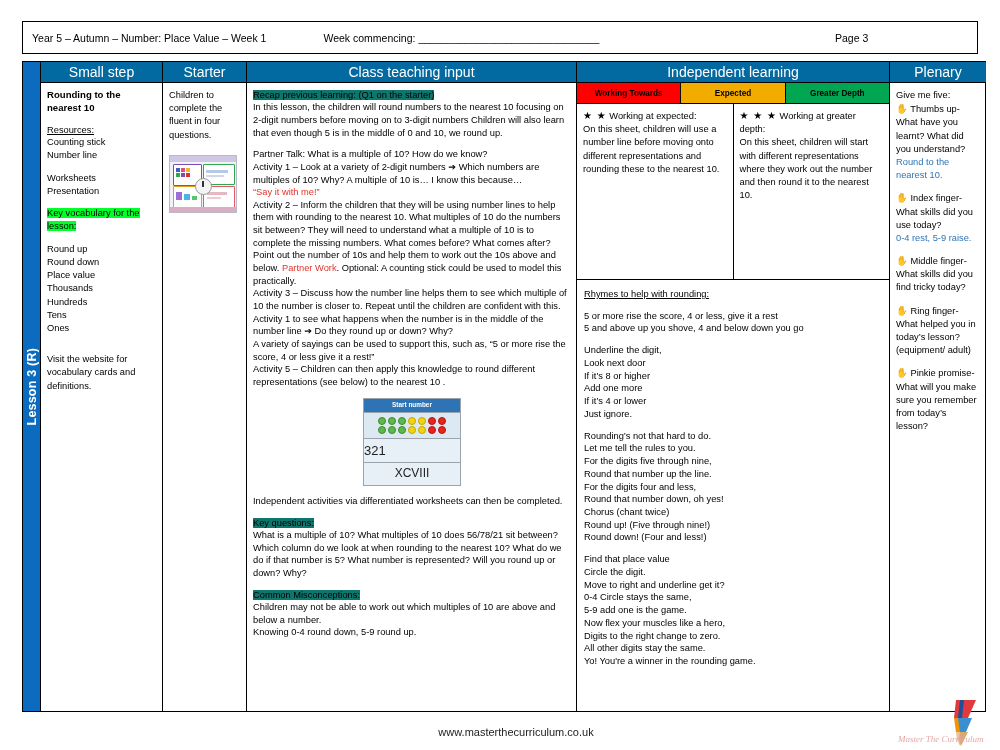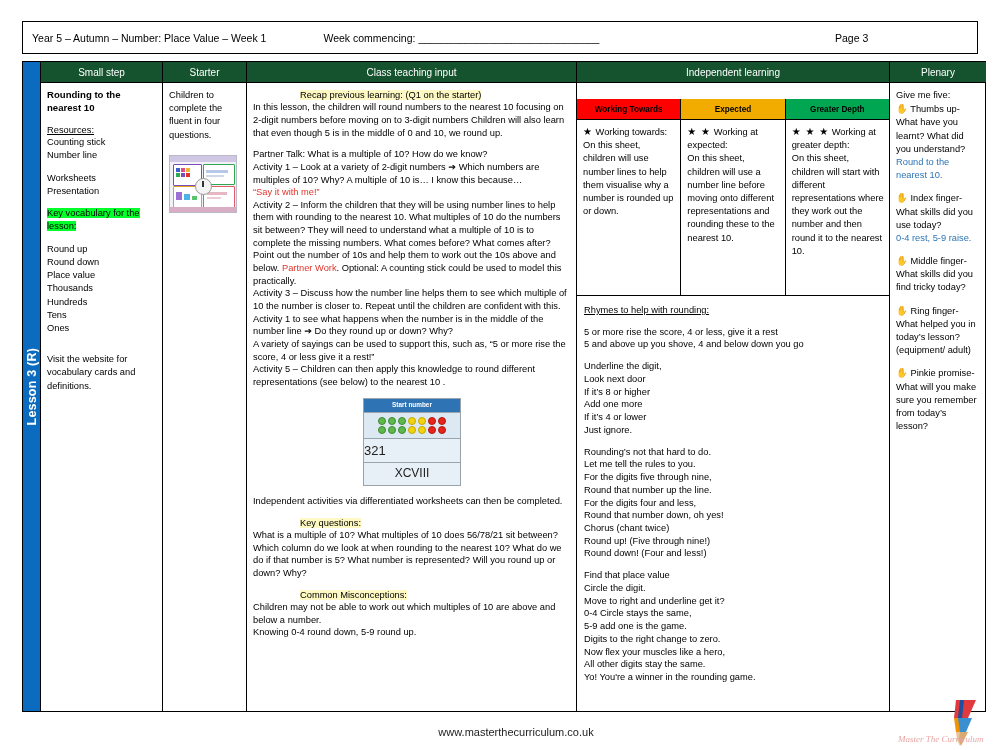--- a/index.html
+++ b/index.html
@@ -43,32 +43,32 @@
 
   .col{box-sizing:border-box;border-right:1.5px solid #000;display:flex;flex-direction:column;}
   .col:last-child{border-right:none;}
   .col-small{width:122px;flex:none;}
   .col-starter{width:84px;flex:none;}
   .col-teach{width:330px;flex:none;}
   .col-indep{width:313px;flex:none;}
   .col-plenary{width:96px;flex:none;}
 
   .colhead{
-    background:#14532d;color:#fff;font-size:10px;
+    background:#0369a1;color:#fff;font-size:14px;
     height:20px;display:flex;align-items:center;justify-content:center;
     border-bottom:1.5px solid #000;flex:none;text-align:center;
   }
   .colbody{padding:6px 5px 4px 6px;font-size:9.3px;line-height:1.33;flex:1;overflow:hidden;}
 
   
   .ss-title{font-weight:bold;font-size:9.6px;line-height:1.35;}
   .ss-res{ text-decoration:underline;margin-top:9px;}
   .ss-line{line-height:1.42;}
   .gap{height:9px;}
-  .hl{background:#fef9c3;display:inline;margin-left:47px;}
+  .hl{background:#0f766e;display:inline;}
   .hl-block{background:#00ff2b;display:inline;line-height:1.45;}
 
   
   .starter-text{font-size:9.3px;line-height:1.42;}
   .thumb{
     margin-top:13px;width:66px;height:56px;position:relative;
     border:1px solid #b9b9c9;background:#f2f1f6;overflow:hidden;
   }
   .thumb .tbar{position:absolute;left:0;top:0;width:100%;height:6px;background:#cfc7e4;}
   .thumb .tbar2{position:absolute;left:0;bottom:0;width:100%;height:5px;background:#d9aec4;}
@@ -99,21 +99,21 @@
   .mt-dots{padding:3px 4px;border-bottom:1px solid #9aa4ad;background:#dce9f2;}
   .dotrow{display:flex;gap:2px;justify-content:center;margin:1px 0;}
   .dot{width:8px;height:8px;border-radius:50%;box-sizing:border-box;}
   .dot.g{background:#5fb84b;border:1px solid #3f8a31;}
   .dot.y{background:#f2d40e;border:1px solid #c2a800;}
   .dot.r{background:#e8241d;border:1px solid #b01611;}
   .mt-num{text-align:left;font-size:13px;padding:3px 0;border-bottom:1px solid #9aa4ad;background:#e8f0f7;color:#222;}
   .mt-rom{text-align:center;font-size:12px;padding:3px 0;background:#e8f0f7;color:#222;}
 
   
-  .indep-head{display:flex;flex:none;border-bottom:1.5px solid #000;margin-top:16px;}
+  .indep-head{display:flex;flex:none;border-bottom:1.5px solid #000;}
   .indep-head .ih{
     flex:1;height:20px;display:flex;align-items:center;justify-content:center;
     font-size:8.2px;font-weight:bold;color:#000;border-right:1.5px solid #000;box-sizing:border-box;
   }
   .indep-head .ih:last-child{border-right:none;}
   .indep-cols{display:flex;flex:none;border-bottom:1.5px solid #000;}
   .indep-cols .ic{
     flex:1;padding:5px 5px 6px 6px;font-size:9.3px;line-height:1.42;
     border-right:1.5px solid #000;box-sizing:border-box;min-height:175px;
   }
@@ -264,24 +264,20 @@
       <div class="colhead">Independent learning</div>
 
       <div class="indep-head">
         <div class="ih" style="background:#ff0000;">Working Towards</div>
         <div class="ih" style="background:#f2ac00;">Expected</div>
         <div class="ih" style="background:#00a651;">Greater Depth</div>
       </div>
 
       <div class="indep-cols">
         <div class="ic">
-          <span class="stars">★</span><span> Working towards:</span>
-          <div>On this sheet, children will use number lines to help them visualise why a number is rounded up or down.</div>
-        </div>
-        <div class="ic">
           <span class="stars">★ ★</span><span> Working at expected:</span>
           <div>On this sheet, children will use a number line before moving onto different representations and rounding these to the nearest 10.</div>
         </div>
         <div class="ic">
           <span class="stars">★ ★ ★</span><span> Working at greater depth:</span>
           <div>On this sheet, children will start with different representations where they work out the number and then round it to the nearest 10.</div>
         </div>
       </div>
 
       <div class="rhymes">
@@ -312,22 +308,22 @@
           <div>Round up! (Five through nine!)</div>
           <div>Round down! (Four and less!)</div>
         </div>
         <div class="rh-gap"></div>
         <div>
           <div>Find that place value</div>
           <div>Circle the digit.</div>
           <div>Move to right and underline get it?</div>
           <div>0-4 Circle stays the same,</div>
           <div>5-9 add one is the game.</div>
+          <div>Now flex your muscles like a hero,</div>
           <div>Digits to the right change to zero.</div>
-          <div>Now flex your muscles like a hero,</div>
           <div>All other digits stay the same.</div>
           <div>Yo! You're a winner in the rounding game.</div>
         </div>
       </div>
     </div>
 
     <div class="col col-plenary">
       <div class="colhead">Plenary</div>
       <div class="colbody plen">
         <div>Give me five:</div>

